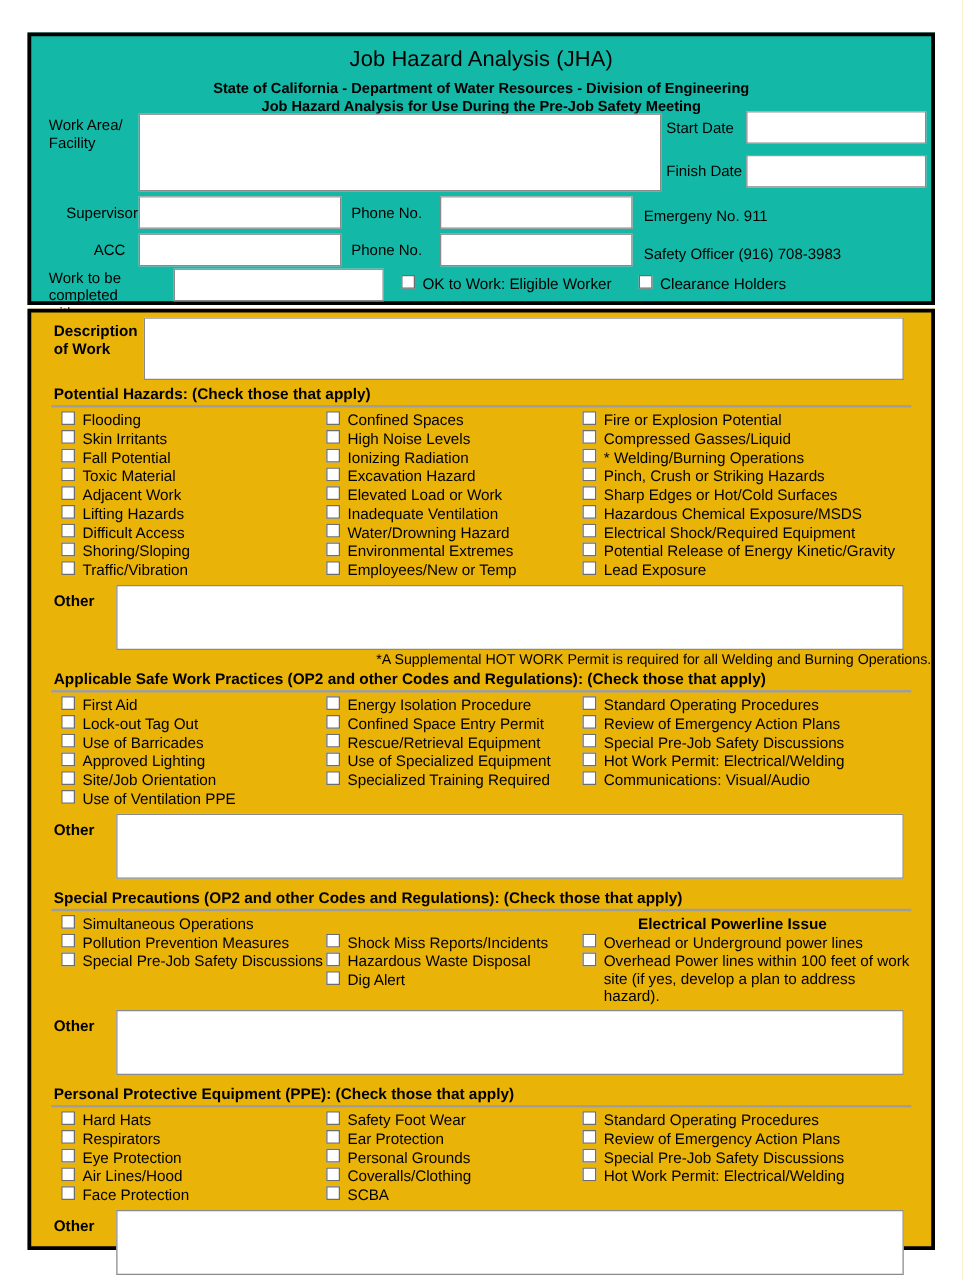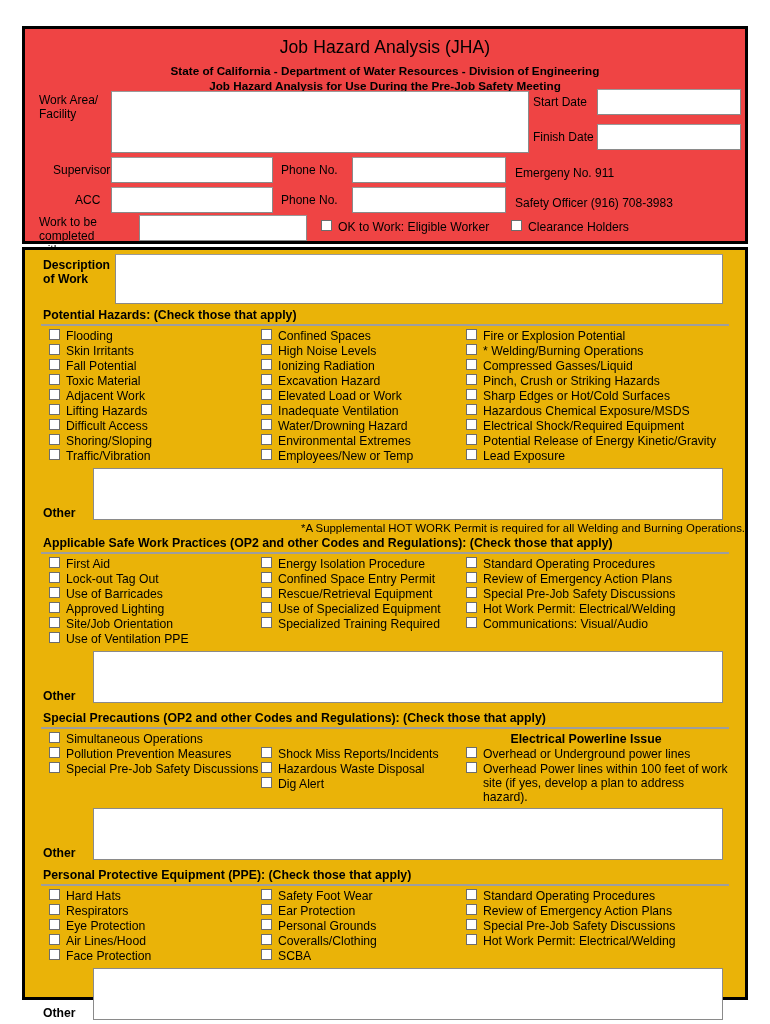--- a/index.html
+++ b/index.html
@@ -15,21 +15,21 @@
     height: 1024px;
     background: #fff;
     overflow: hidden;
   }
   
   .frame-top {
     position: absolute;
     left: 22px; top: 26px;
     width: 726px; height: 218px;
     border: 3px solid #000;
-    background: #ef4444;
+    background: #14b8a6;
   }
   .frame-bottom {
     position: absolute;
     left: 22px; top: 247px;
     width: 726px; height: 753px;
     border: 3px solid #000;
     background: #eab308;
   }
 
   
@@ -112,21 +112,21 @@
     display: flex;
     padding-left: 24px;
   }
   .col1 { width: 212px; }
   .col2 { width: 205px; }
   .col3 { width: 270px; }
 
   
   .other-wrap {
     display: flex;
-    align-items: flex-end;
+    align-items: flex-start;
     padding-left: 18px;
     padding-right: 22px;
     margin-top: 4px;
   }
   .other-lbl {
     font-size: 12.2px;
     font-weight: bold;
     width: 50px;
     padding-top: 6px;
     flex: 0 0 auto;
@@ -292,25 +292,25 @@
               <span class="txt">Employees/New or Temp</span>
             </div>
         </div>
         <div class="col3">
           <div class="cbrow">
               <span class="cb"></span>
               <span class="txt">Fire or Explosion Potential</span>
             </div>
           <div class="cbrow">
               <span class="cb"></span>
+              <span class="txt">Compressed Gasses/Liquid</span>
+            </div>
+          <div class="cbrow">
+              <span class="cb"></span>
               <span class="txt">* Welding/Burning Operations</span>
-            </div>
-          <div class="cbrow">
-              <span class="cb"></span>
-              <span class="txt">Compressed Gasses/Liquid</span>
             </div>
           <div class="cbrow">
               <span class="cb"></span>
               <span class="txt">Pinch, Crush or Striking Hazards</span>
             </div>
           <div class="cbrow">
               <span class="cb"></span>
               <span class="txt">Sharp Edges or Hot/Cold Surfaces</span>
             </div>
           <div class="cbrow">

